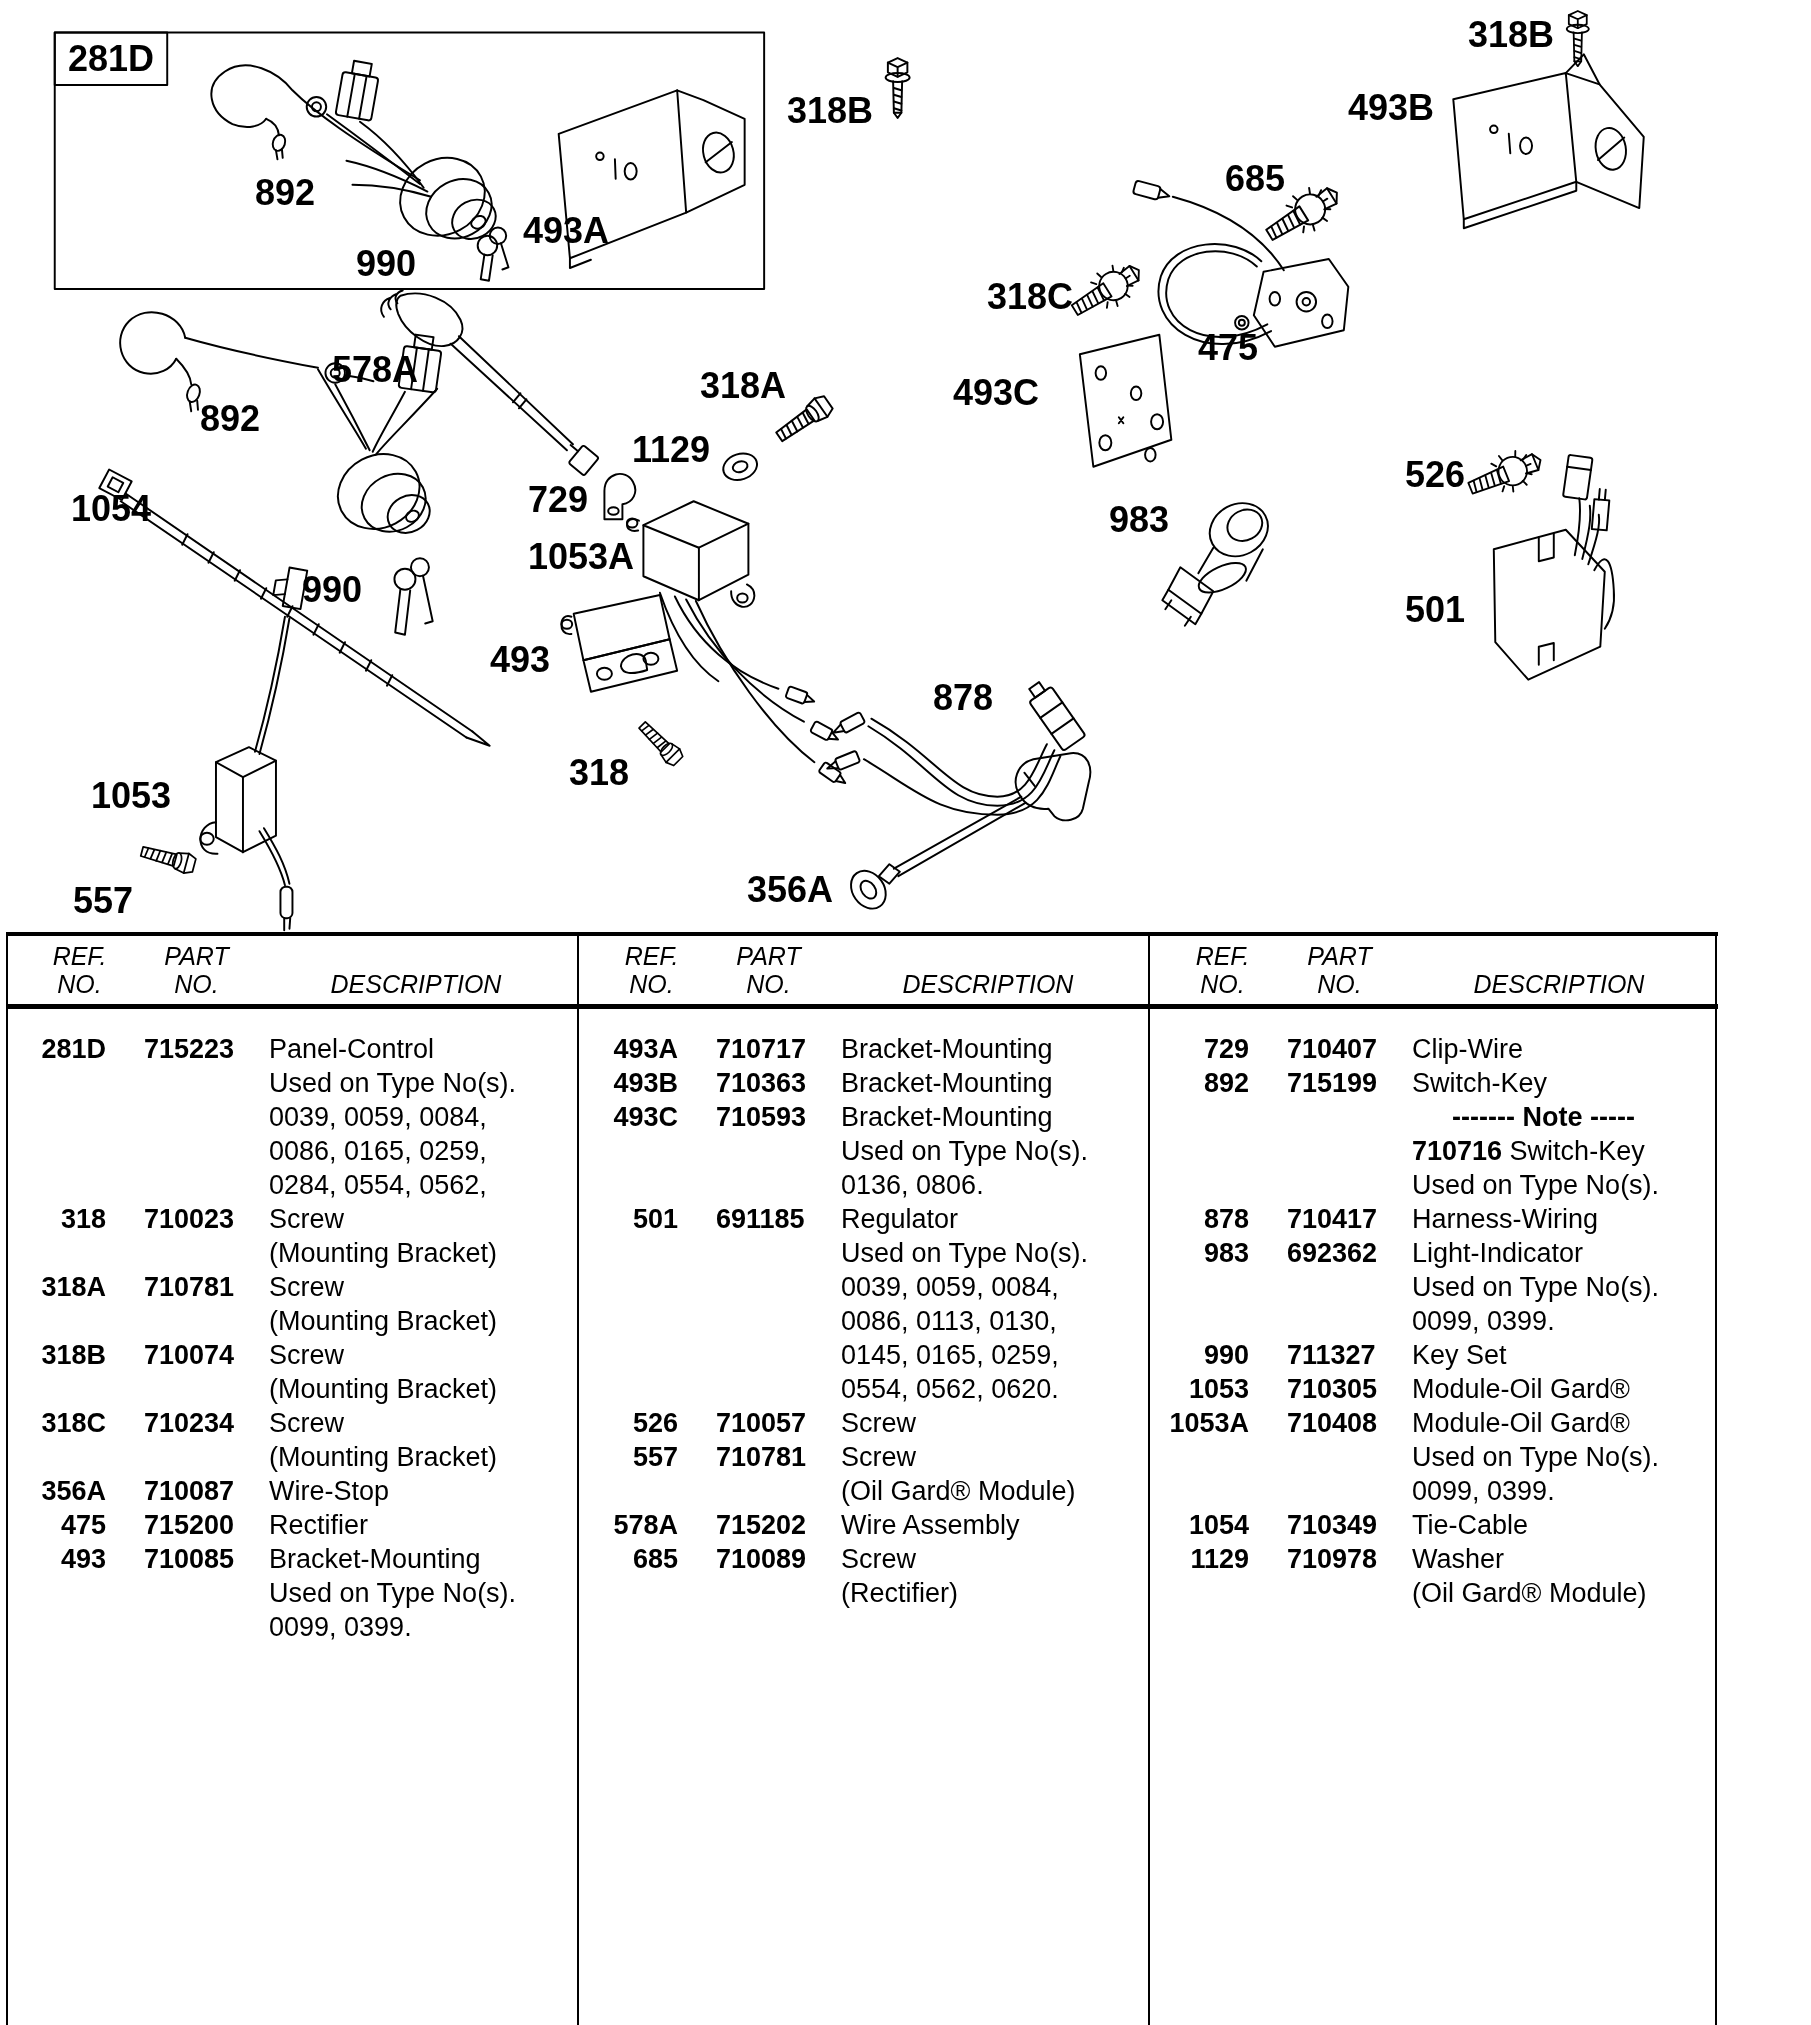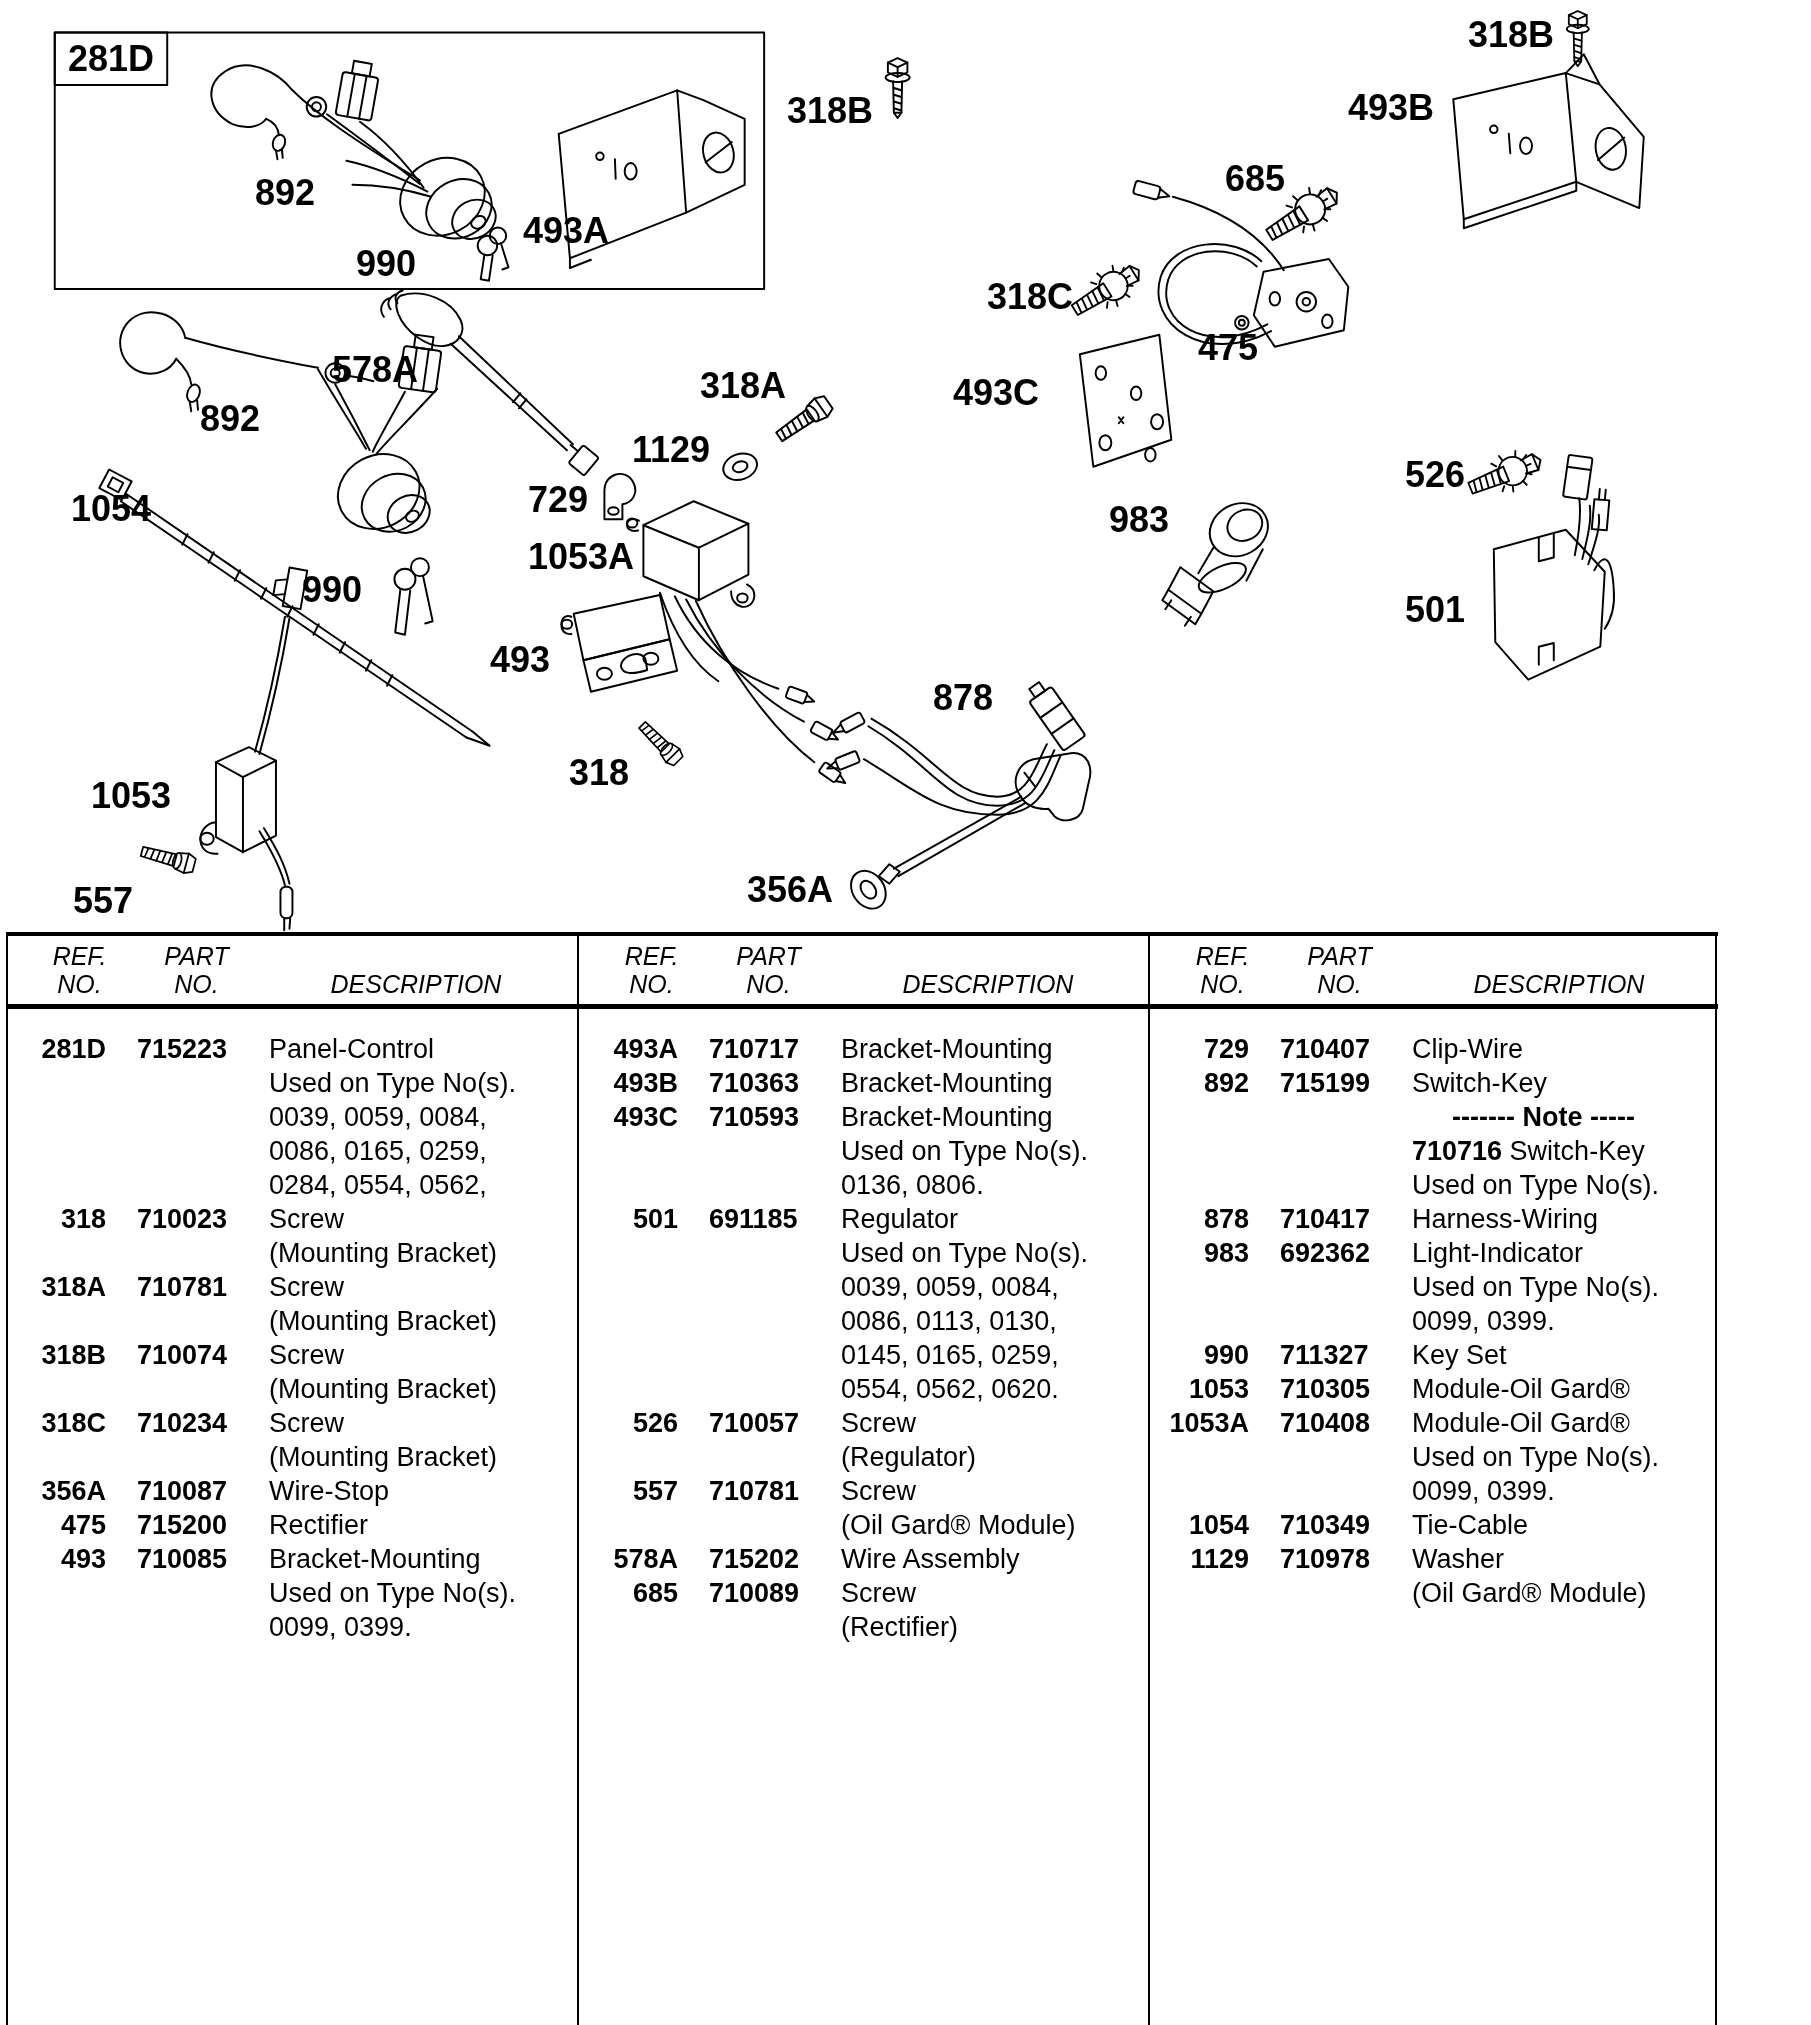--- a/index.html
+++ b/index.html
@@ -8,21 +8,21 @@
   svg.art { position:absolute; left:0; top:0; }
   svg.art path, svg.art rect, svg.art circle, svg.art ellipse, svg.art line, svg.art polygon {
       stroke:#000; stroke-width:2.6; fill:none; stroke-linejoin:round; stroke-linecap:round; }
   .callout { position:absolute; transform:translate(-50%,-50%); font-weight:bold;
              font-size:36px; white-space:nowrap; letter-spacing:0px; }
   .rule { position:absolute; background:#000; }
   .hdr { position:absolute; font-size:25px; line-height:28px; text-align:center;font-style:italic; }
   .tcol { position:absolute; top:1034px; width:566px; font-size:27px; }
   .trow { position:relative; height:34px; }
   .trow .ref  { position:absolute; left:0; width:100px; text-align:right; font-weight:bold; }
-  .trow .part { position:absolute; left:131px; font-weight:bold; }
+  .trow .part { position:absolute; left:138px; font-weight:bold; }
   .trow .desc { position:absolute; left:263px; white-space:nowrap; }
 </style>
 </head>
 <body>
 
 <div class="page">
 
   <svg class="art" width="1811" height="938" viewBox="0 0 2415 1250">
 
     <g>
@@ -570,25 +570,20 @@
           <span class="ref"></span>
           <span class="part"></span>
           <span class="desc">0554, 0562, 0620.</span>
         </div>
         <div class="trow">
           <span class="ref">526</span>
           <span class="part">710057</span>
           <span class="desc">Screw</span>
         </div>
         <div class="trow">
-          <span class="ref"></span>
-          <span class="part"></span>
-          <span class="desc">(Regulator)</span>
-        </div>
-        <div class="trow">
           <span class="ref">557</span>
           <span class="part">710781</span>
           <span class="desc">Screw</span>
         </div>
         <div class="trow">
           <span class="ref"></span>
           <span class="part"></span>
           <span class="desc">(Oil Gard® Module)</span>
         </div>
         <div class="trow">

